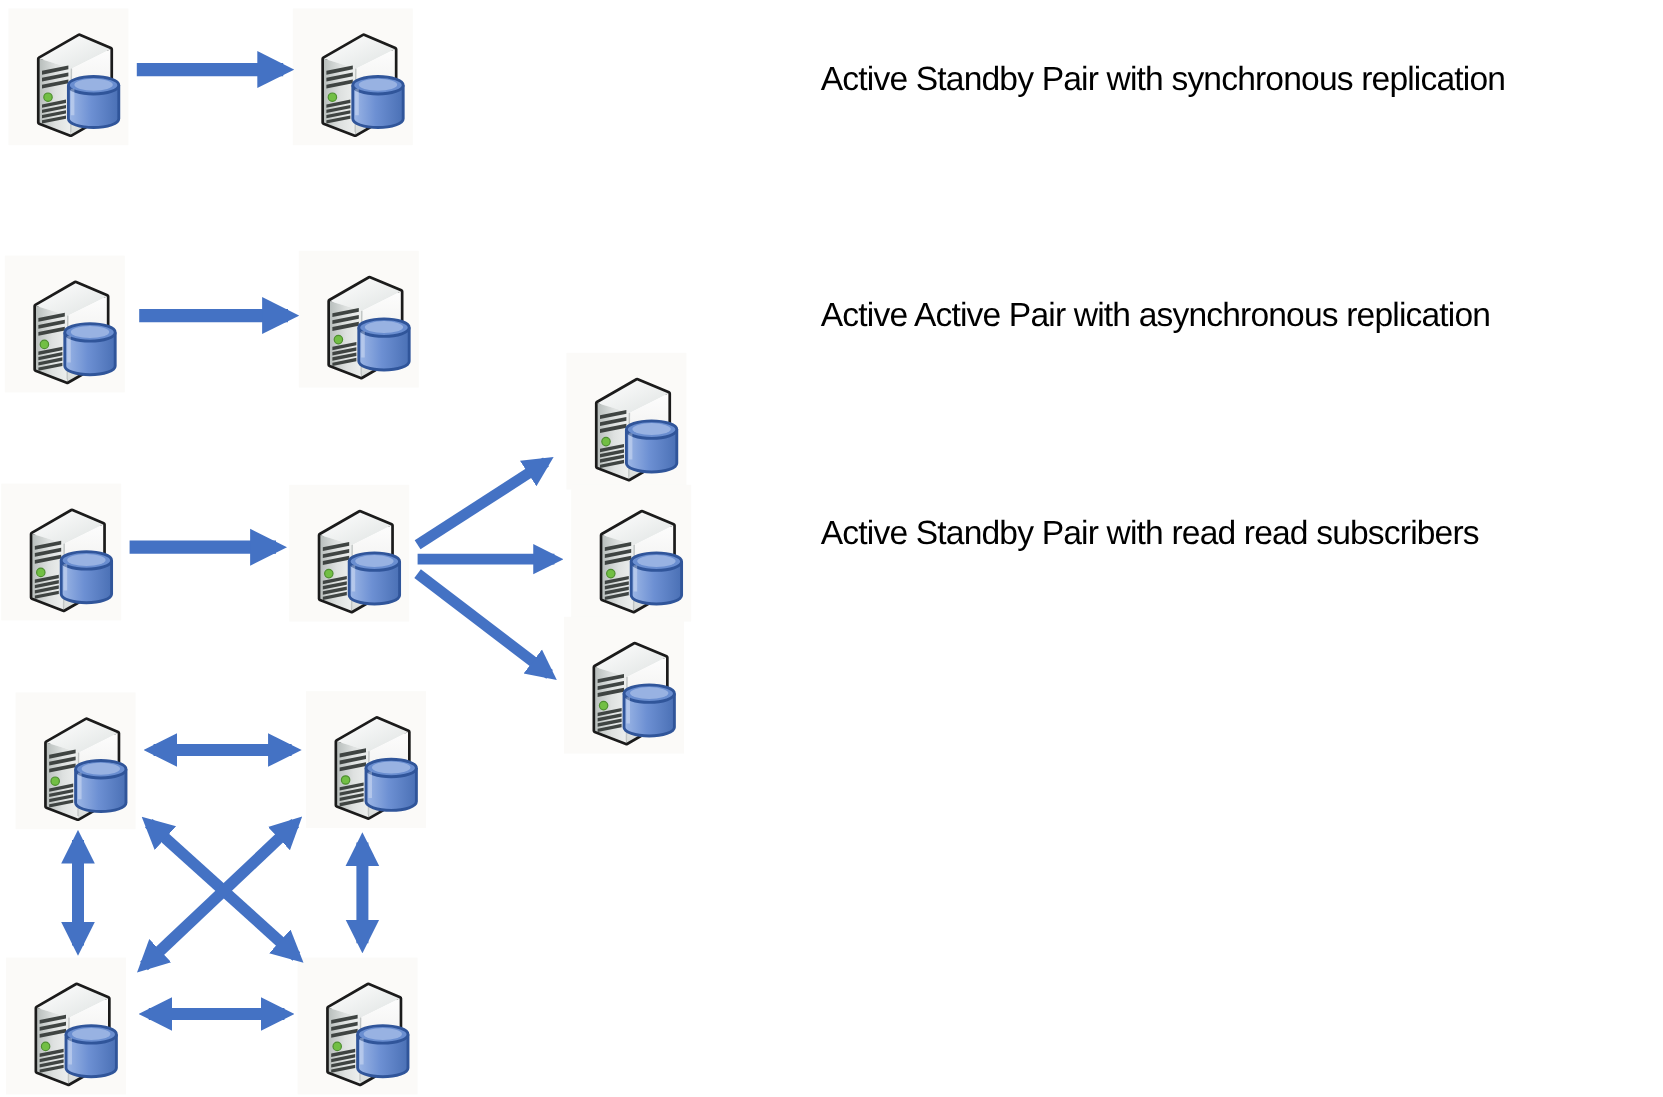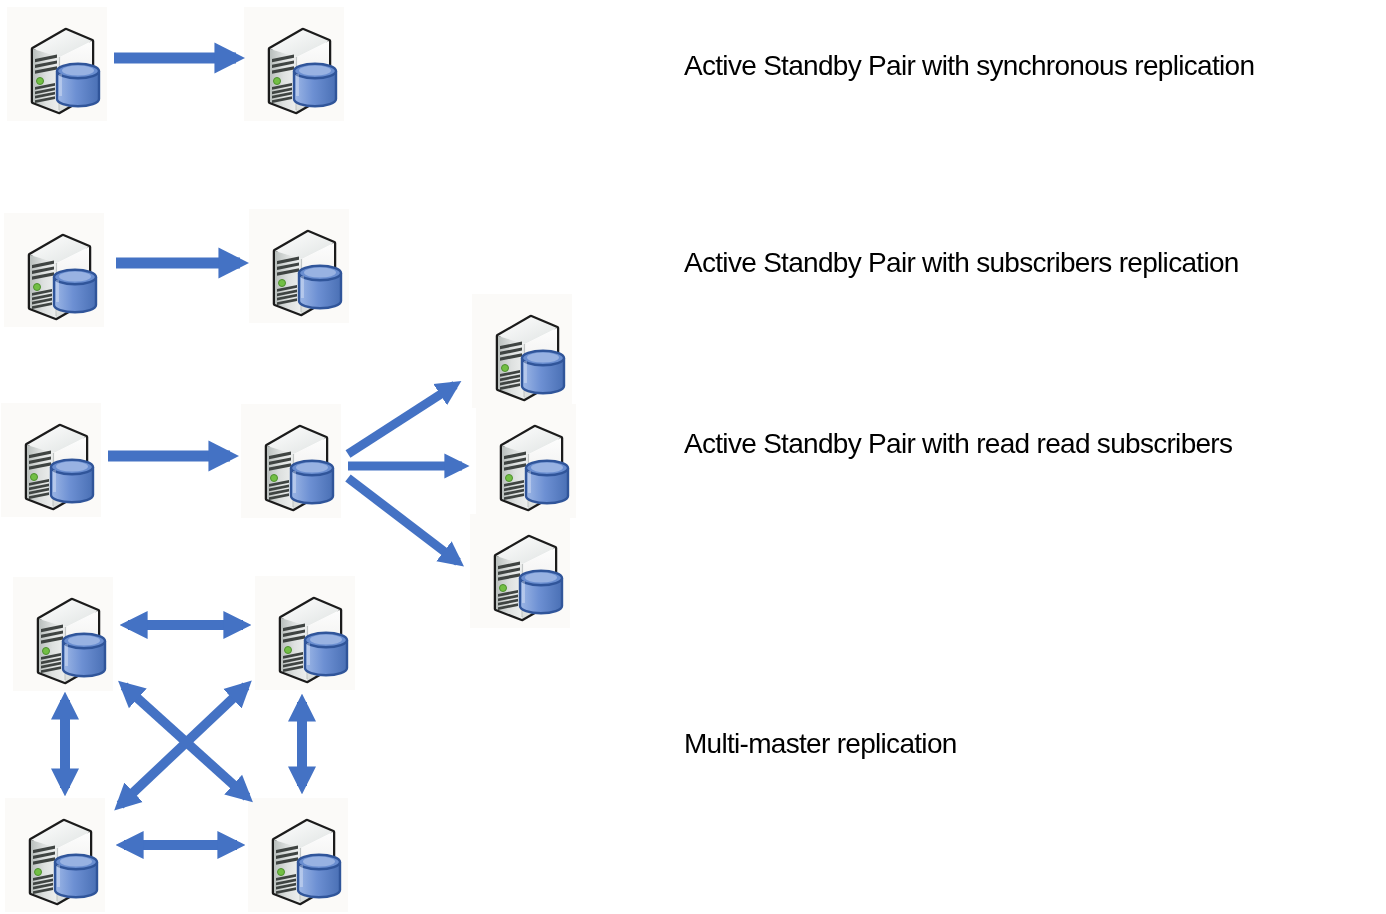--- a/index.html
+++ b/index.html
@@ -192,17 +192,16 @@
 
     <line x1="128" y1="625" x2="243" y2="625" stroke-width="10" marker-start="url(#ah)" marker-end="url(#ah)"></line>
     <line x1="124" y1="845" x2="237" y2="845" stroke-width="10" marker-start="url(#ah)" marker-end="url(#ah)"></line>
     <line x1="65" y1="700" x2="65" y2="788" stroke-width="10" marker-start="url(#ah)" marker-end="url(#ah)"></line>
     <line x1="302" y1="702" x2="302" y2="786" stroke-width="10" marker-start="url(#ah)" marker-end="url(#ah)"></line>
     <line x1="124" y1="686" x2="247" y2="797" stroke-width="9.5" marker-start="url(#ah)" marker-end="url(#ah)"></line>
     <line x1="120" y1="805" x2="246" y2="686" stroke-width="9.5" marker-start="url(#ah)" marker-end="url(#ah)"></line>
   </svg>
 
   <div class="topo-label" style="top:48px">Active Standby Pair with synchronous replication</div>
-  <div class="topo-label" style="top:245px">Active Standby Pair with subscribers replication</div>
+  <div class="topo-label" style="top:245px">Active Active Pair with asynchronous replication</div>
   <div class="topo-label" style="top:426px">Active Standby Pair with read read subscribers</div>
-  <div class="topo-label" style="top:726px">Multi-master replication</div>
 
 </div>
 
 </body></html>

